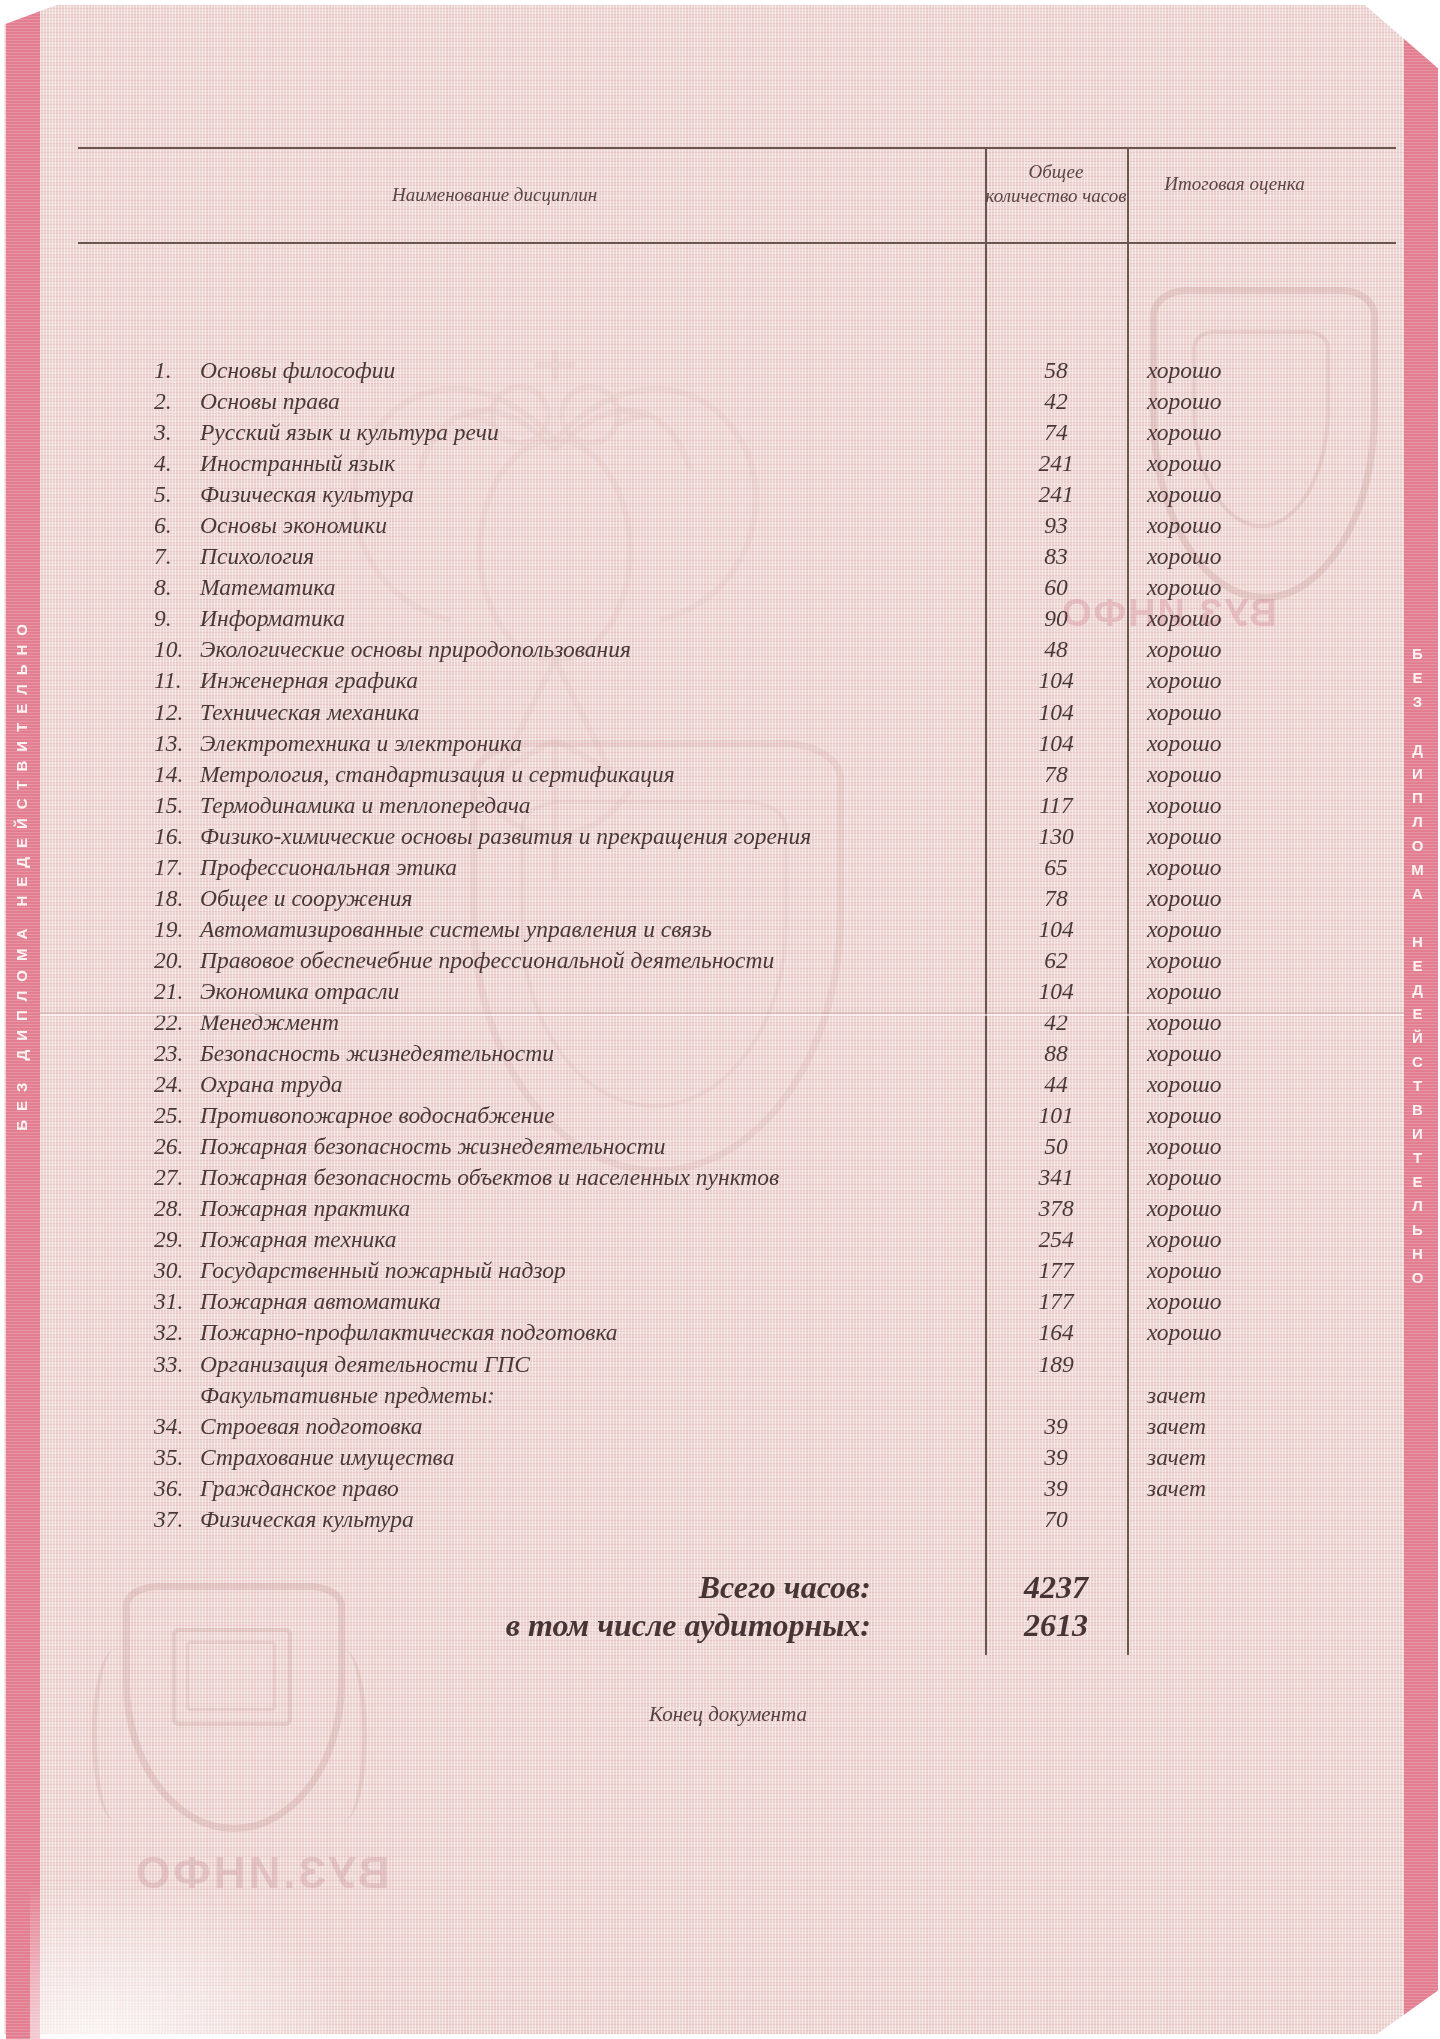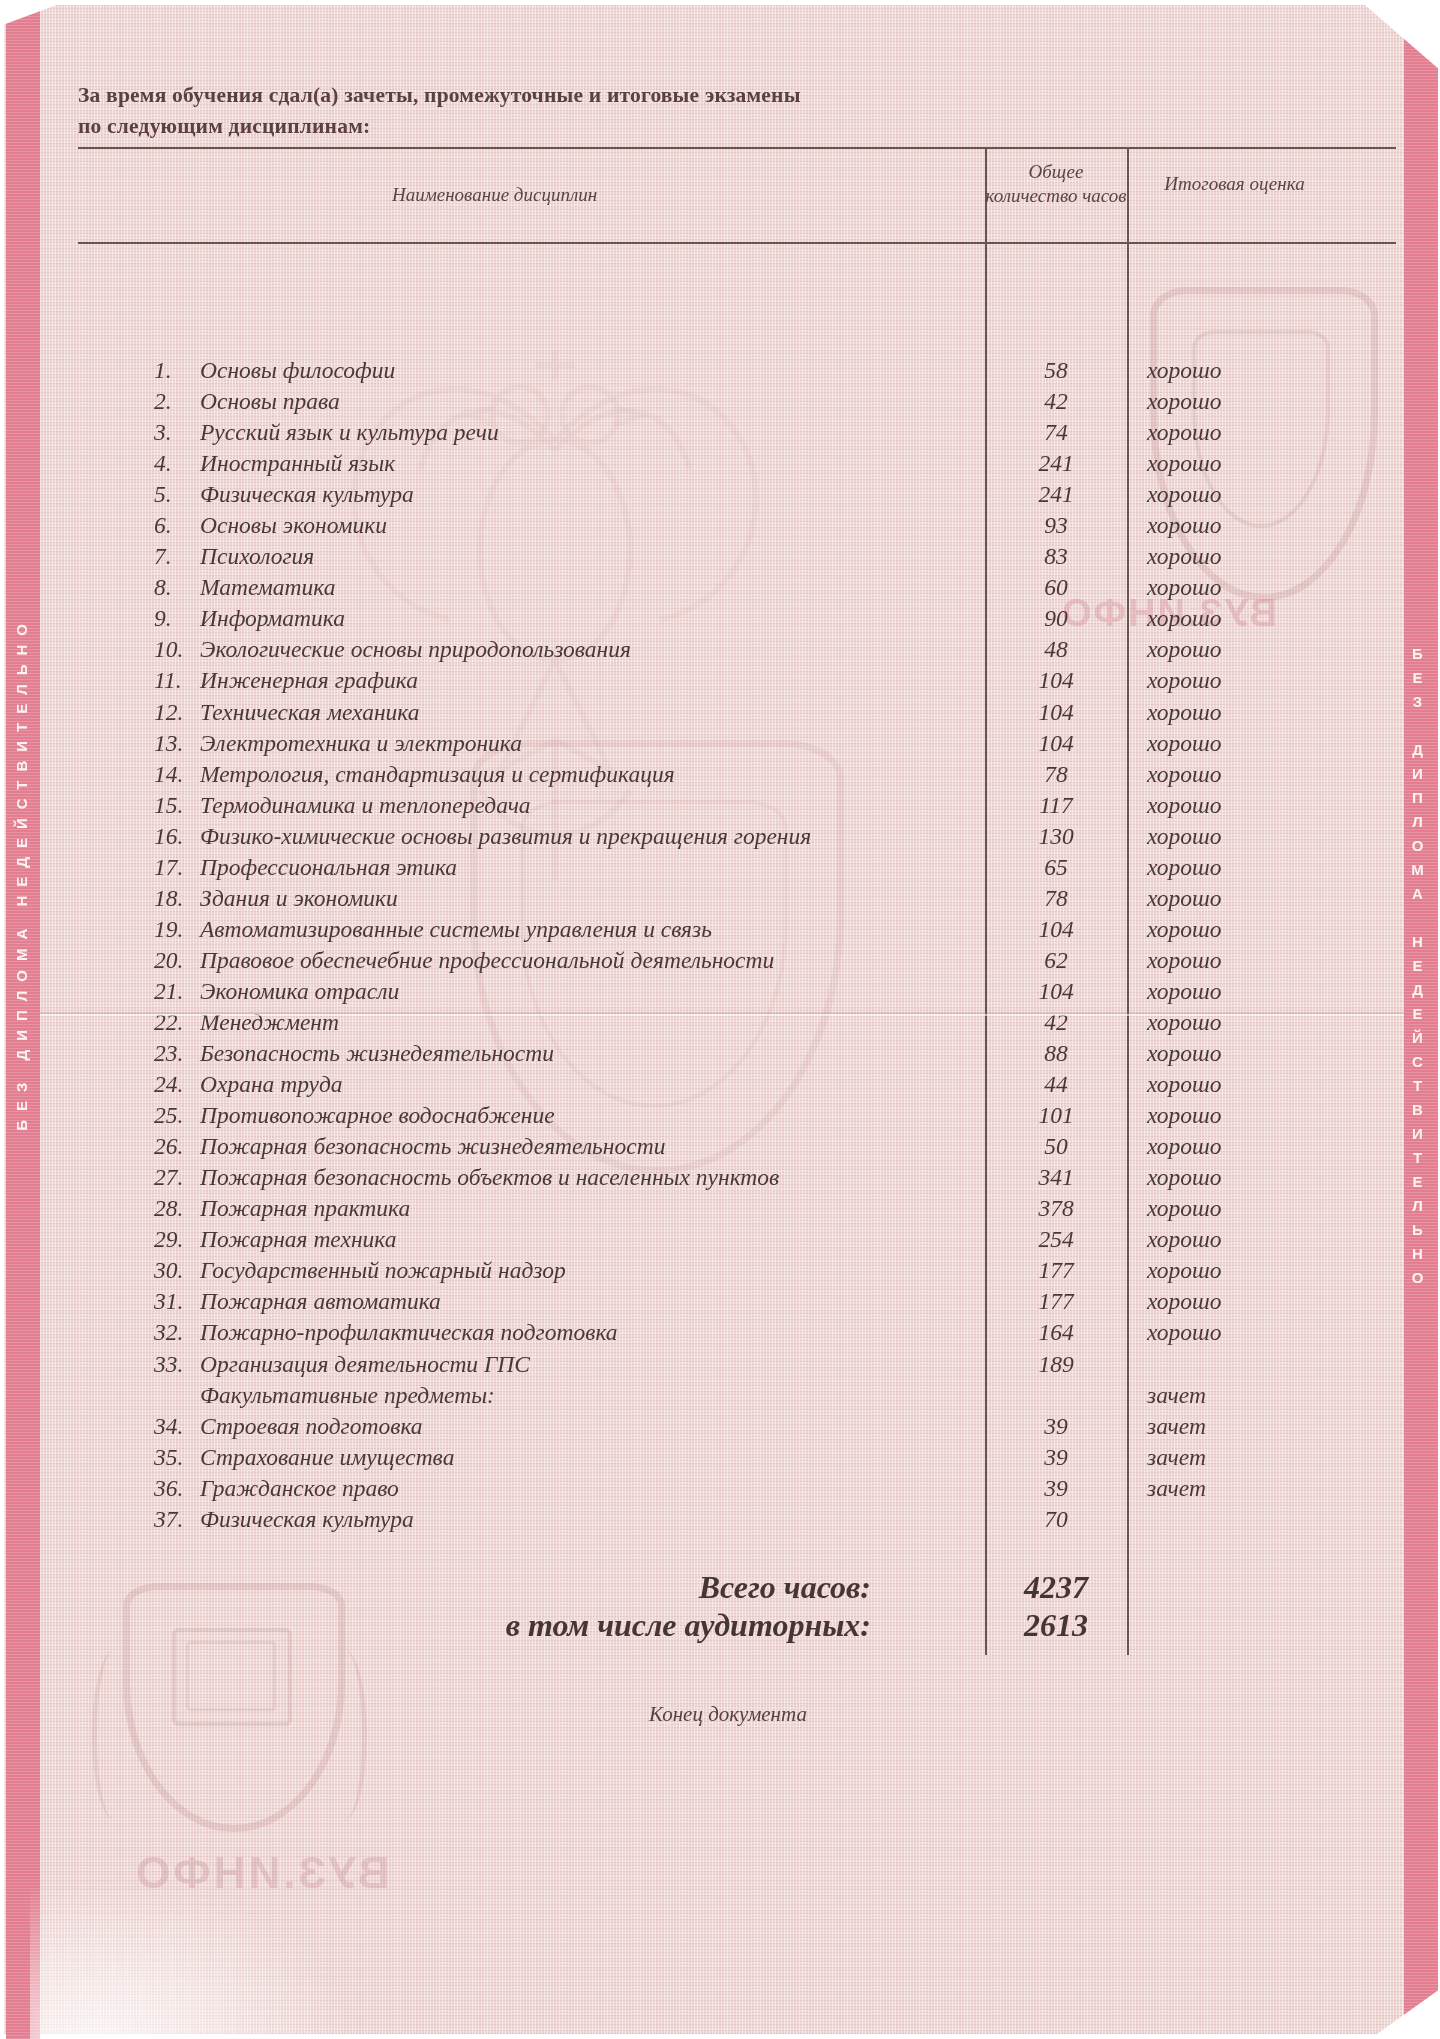--- a/index.html
+++ b/index.html
@@ -107,24 +107,20 @@
 
   <div class="wm wm-text mirror" style="left:1060px;top:592px;font-size:38px;color:rgba(205,120,135,.30);letter-spacing:2px;">ВУЗ.ИНФО</div>
 
   <div class="wm shield-o" style="left:123px;top:1583px;width:208px;height:235px;"></div>
   <div class="wm book" style="left:172px;top:1628px;width:112px;height:90px;"></div>
   <div class="wm book-i" style="left:186px;top:1641px;width:84px;height:64px;"></div>
   <div class="wm laurel" style="left:92px;top:1650px;width:40px;height:170px;"></div>
   <div class="wm laurel rgt" style="left:322px;top:1650px;width:40px;height:170px;"></div>
   <div class="wm wm-text mirror" style="left:133px;top:1848px;font-size:44px;color:rgba(195,130,140,.28);letter-spacing:3px;">ВУЗ.ИНФО</div>
 
-  <div class="intro">
-    <div>За время обучения сдал(а)  зачеты, промежуточные и итоговые экзамены</div>
-    <div>по следующим дисциплинам:</div>
-  </div>
 
   <div class="rule top"></div>
   <div class="rule head"></div>
   <div class="rule v1"></div>
   <div class="rule v2"></div>
 
   <div class="colhead name">Наименование дисциплин</div>
   <div class="colhead hours">Общее количество часов</div>
   <div class="colhead grade">Итоговая оценка</div>
 
@@ -244,21 +240,21 @@
       <div class="trow">
         <span class="c-ind"></span>
         <span class="c-num">17.</span>
         <span class="c-name">Профессиональная этика</span>
         <span class="c-hours">65</span>
         <span class="c-grade">хорошо</span>
       </div>
       <div class="trow">
         <span class="c-ind"></span>
         <span class="c-num">18.</span>
-        <span class="c-name">Здания и экономики</span>
+        <span class="c-name">Общее и сооружения</span>
         <span class="c-hours">78</span>
         <span class="c-grade">хорошо</span>
       </div>
       <div class="trow">
         <span class="c-ind"></span>
         <span class="c-num">19.</span>
         <span class="c-name">Автоматизированные системы управления и связь</span>
         <span class="c-hours">104</span>
         <span class="c-grade">хорошо</span>
       </div>

